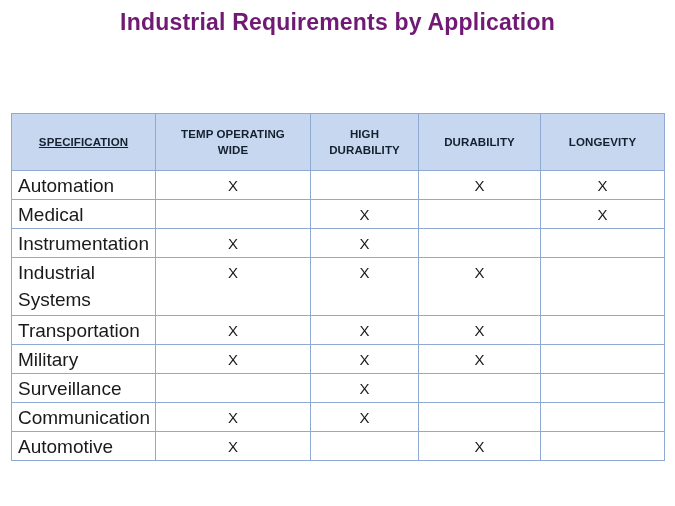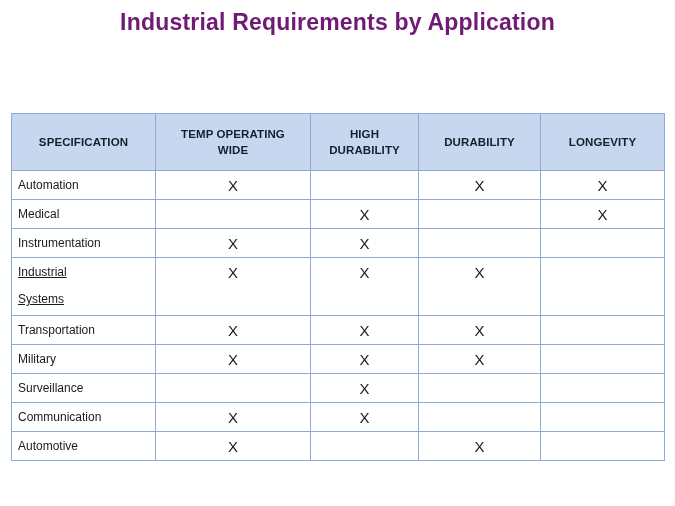--- a/index.html
+++ b/index.html
@@ -64,41 +64,41 @@
     color: #15202e;
     text-align: center;
     line-height: 16px;
     letter-spacing: 0.1px;
   }
   thead th .hl {
     display: block;
   }
   thead th.spec {
     text-align: center;
+    text-decoration: underline;
   }
 
   tbody td {
     height: 28px;
-    font-size: 12px;
+    font-size: 19px;
     color: #1a1a1a;
     border-color: #9fb6d9;
   }
   tbody td.label {
     text-align: left;
     padding-left: 6px;
     line-height: 27px;
   }
   tbody tr.tall td {
     height: 56px;
   }
   tbody tr.tall td.label {
     line-height: 27px;
     vertical-align: top;
     padding-top: 1px;
-    text-decoration: underline;
   }
   tbody tr.tall td.label .l2 { display: block; }
   tbody tr.tall td.mark {
     vertical-align: top;
     padding-top: 1px;
     line-height: 27px;
   }
   tbody td.mark {
     text-align: center;
     font-size: 15px;

